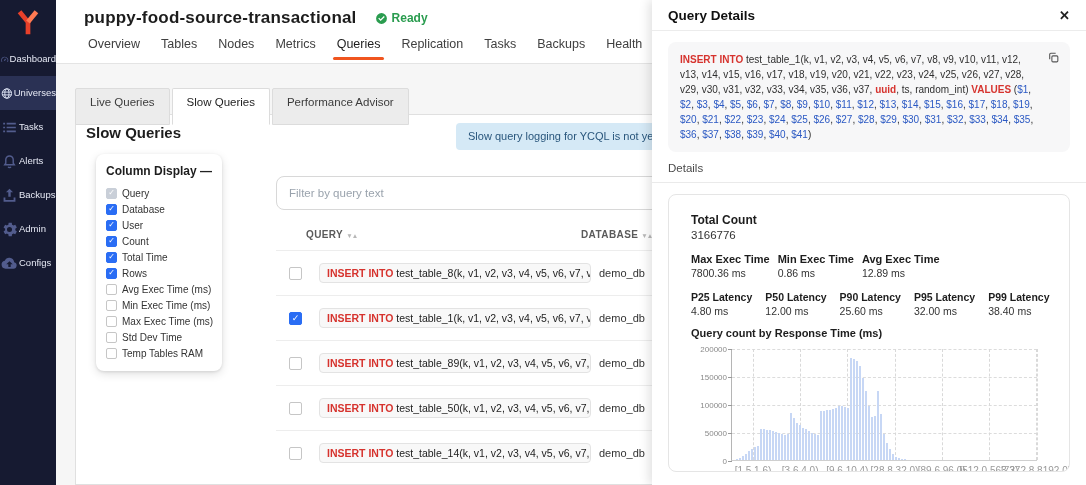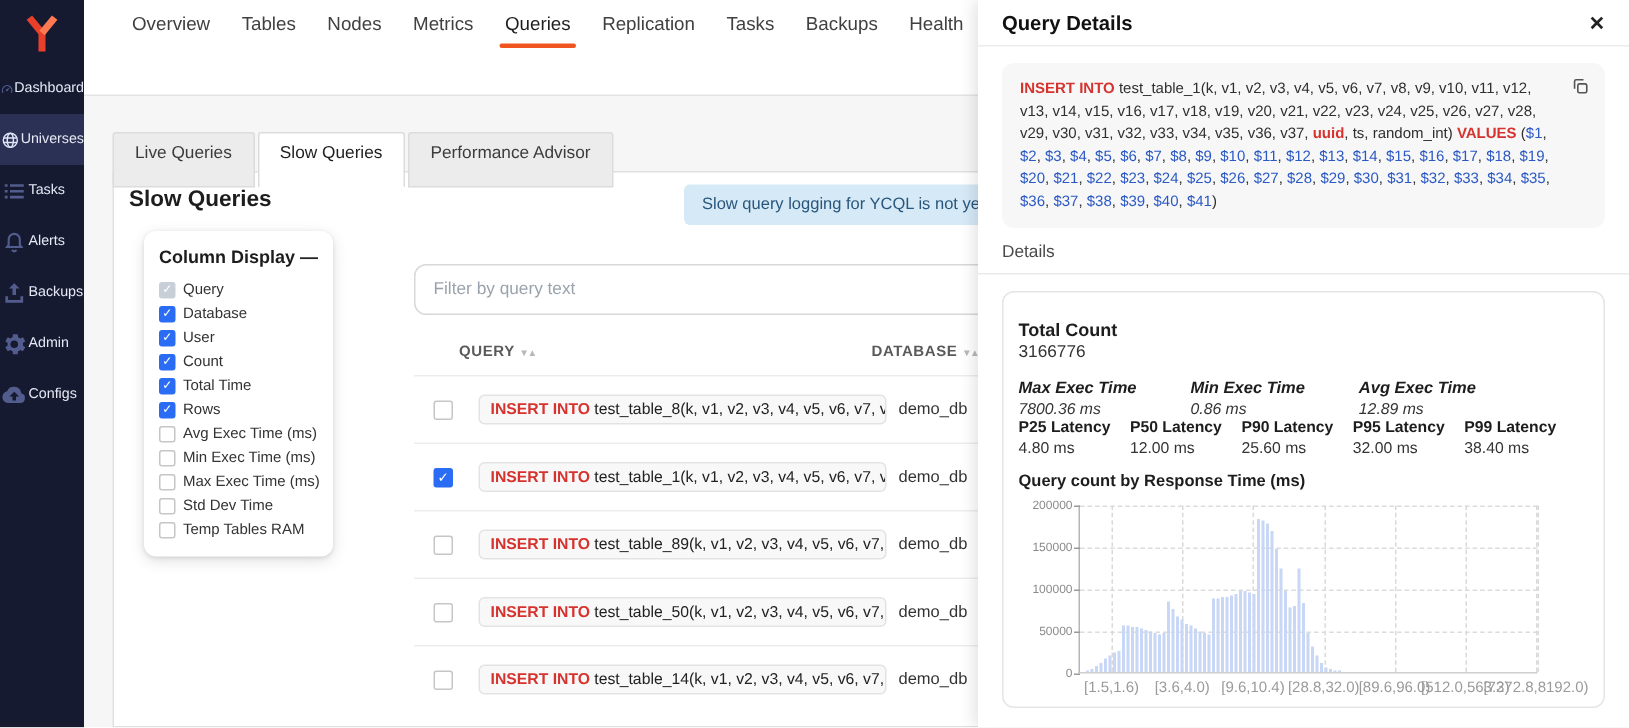--- a/index.html
+++ b/index.html
@@ -69,25 +69,25 @@
   .d-title { font-size:13.5px; font-weight:bold; color:#111; }
   .d-close { font-size:13px; color:#222; cursor:pointer; font-weight:bold; }
   .sql-box { margin:11px 16px 0; background:#f7f7f8; border-radius:8px; padding:10px 36px 10px 12px; position:relative; font-size:10px; line-height:1.5; color:#2f2f2f; flex:none; }
   .param { color:#2b59c3; }
   .copy { position:absolute; top:9px; right:10px; width:13px; height:13px; color:#555; cursor:pointer; }
   .copy svg { width:100%; height:100%; display:block; }
   .d-tabs { display:flex; gap:46px; padding:10px 16px 0; border-bottom:1px solid #eaeaea; flex:none; }
   .d-tab { font-size:11.5px; color:#4a4a4a; padding-bottom:8px; position:relative; cursor:pointer; }
   .d-tab.active { color:#222; }
   .d-tab.active::after { content:""; position:absolute; left:0; right:0; bottom:-1px; height:3px; background:#f2704b; border-radius:2px; }
-  .stats-card { margin:11px 16px 13px; border:1px solid #e5e5e5; border-radius:8px; padding:18px 10px; flex:1; overflow:hidden; }
+  .stats-card { margin:11px 16px 13px; border:1px solid #e5e5e5; border-radius:8px; padding:18px 22px; flex:1; overflow:hidden; }
   .s-label { font-size:12px; font-weight:bold; color:#1d1d1d; }
   .s-value { font-size:11.5px; color:#333; margin-top:2px; }
   .total-block { margin-bottom:12px; }
-  .exec-row { display:flex; gap:36px; margin-bottom:0;font-style:italic; }
+  .exec-row { display:flex; gap:8px; margin-bottom:12px; }
   .exec-row .s-label { font-size:11px; }
   .exec-row .s-value { font-size:10.5px; }
   .lat-row { display:flex; gap:13px; margin-bottom:10px; }
   .lat-row .s-label { font-size:10.5px; white-space:nowrap; }
   .lat-row .s-value { font-size:10.5px; }
   .chart-title { font-size:11px; font-weight:bold; color:#1d1d1d; margin-bottom:8px; }
 
   .chart { position:relative; height:134px; }
   .plot { position:absolute; left:40px; top:2px; width:306px; height:112px; border-left:1px solid #b5b5b5; border-bottom:1px solid #cfcfcf; }
   .hgrid { position:absolute; left:0; right:0; height:0; border-top:1px dashed #dcdcdc; }
@@ -166,20 +166,31 @@
             <svg viewBox="0 0 24 24" fill="currentColor">
               <path d="M17.8 9.9A6.2 6.2 0 0 0 6 8.6 5 5 0 0 0 7 18.5h9.8a4.1 4.1 0 0 0 1-8.1zm-4.3 3.2v3.3h-3v-3.3H7.9L12 9l4.1 4.1z"></path>
             </svg>
           </span>
           <span class="nl">Configs</span>
         </div>
       </div>
   </div>
 
   <div class="header">
+    <div class="title-row">
+      <span class="u-title">puppy-food-source-transactional</span>
+      <span class="ready">
+        <span class="ri">
+            <svg viewBox="0 0 24 24" fill="currentColor">
+              <path d="M12 2a10 10 0 1 0 0 20 10 10 0 0 0 0-20zm-1.6 14.6L6 12.2l1.7-1.7 2.7 2.7 5.9-5.9L18 9z"></path>
+            </svg>
+          </span>
+        <span>Ready</span>
+      </span>
+    </div>
     <div class="tabs">
         <div class="tab">Overview</div>
         <div class="tab">Tables</div>
         <div class="tab">Nodes</div>
         <div class="tab">Metrics</div>
         <div class="tab active">Queries</div>
         <div class="tab">Replication</div>
         <div class="tab">Tasks</div>
         <div class="tab">Backups</div>
         <div class="tab">Health</div>

